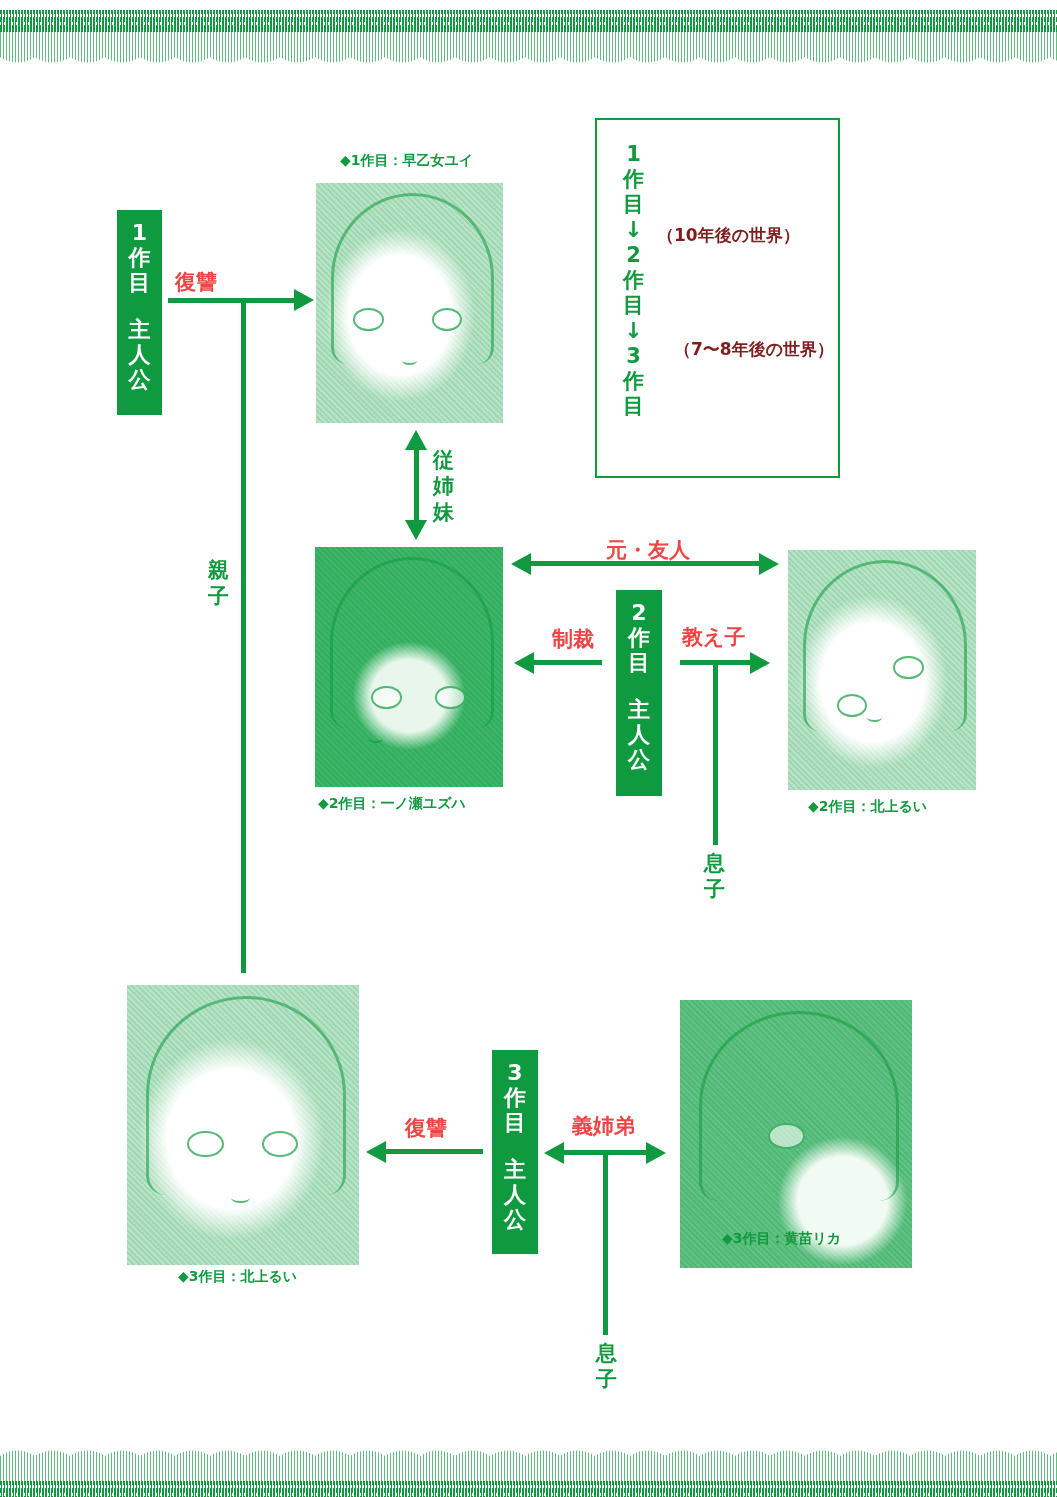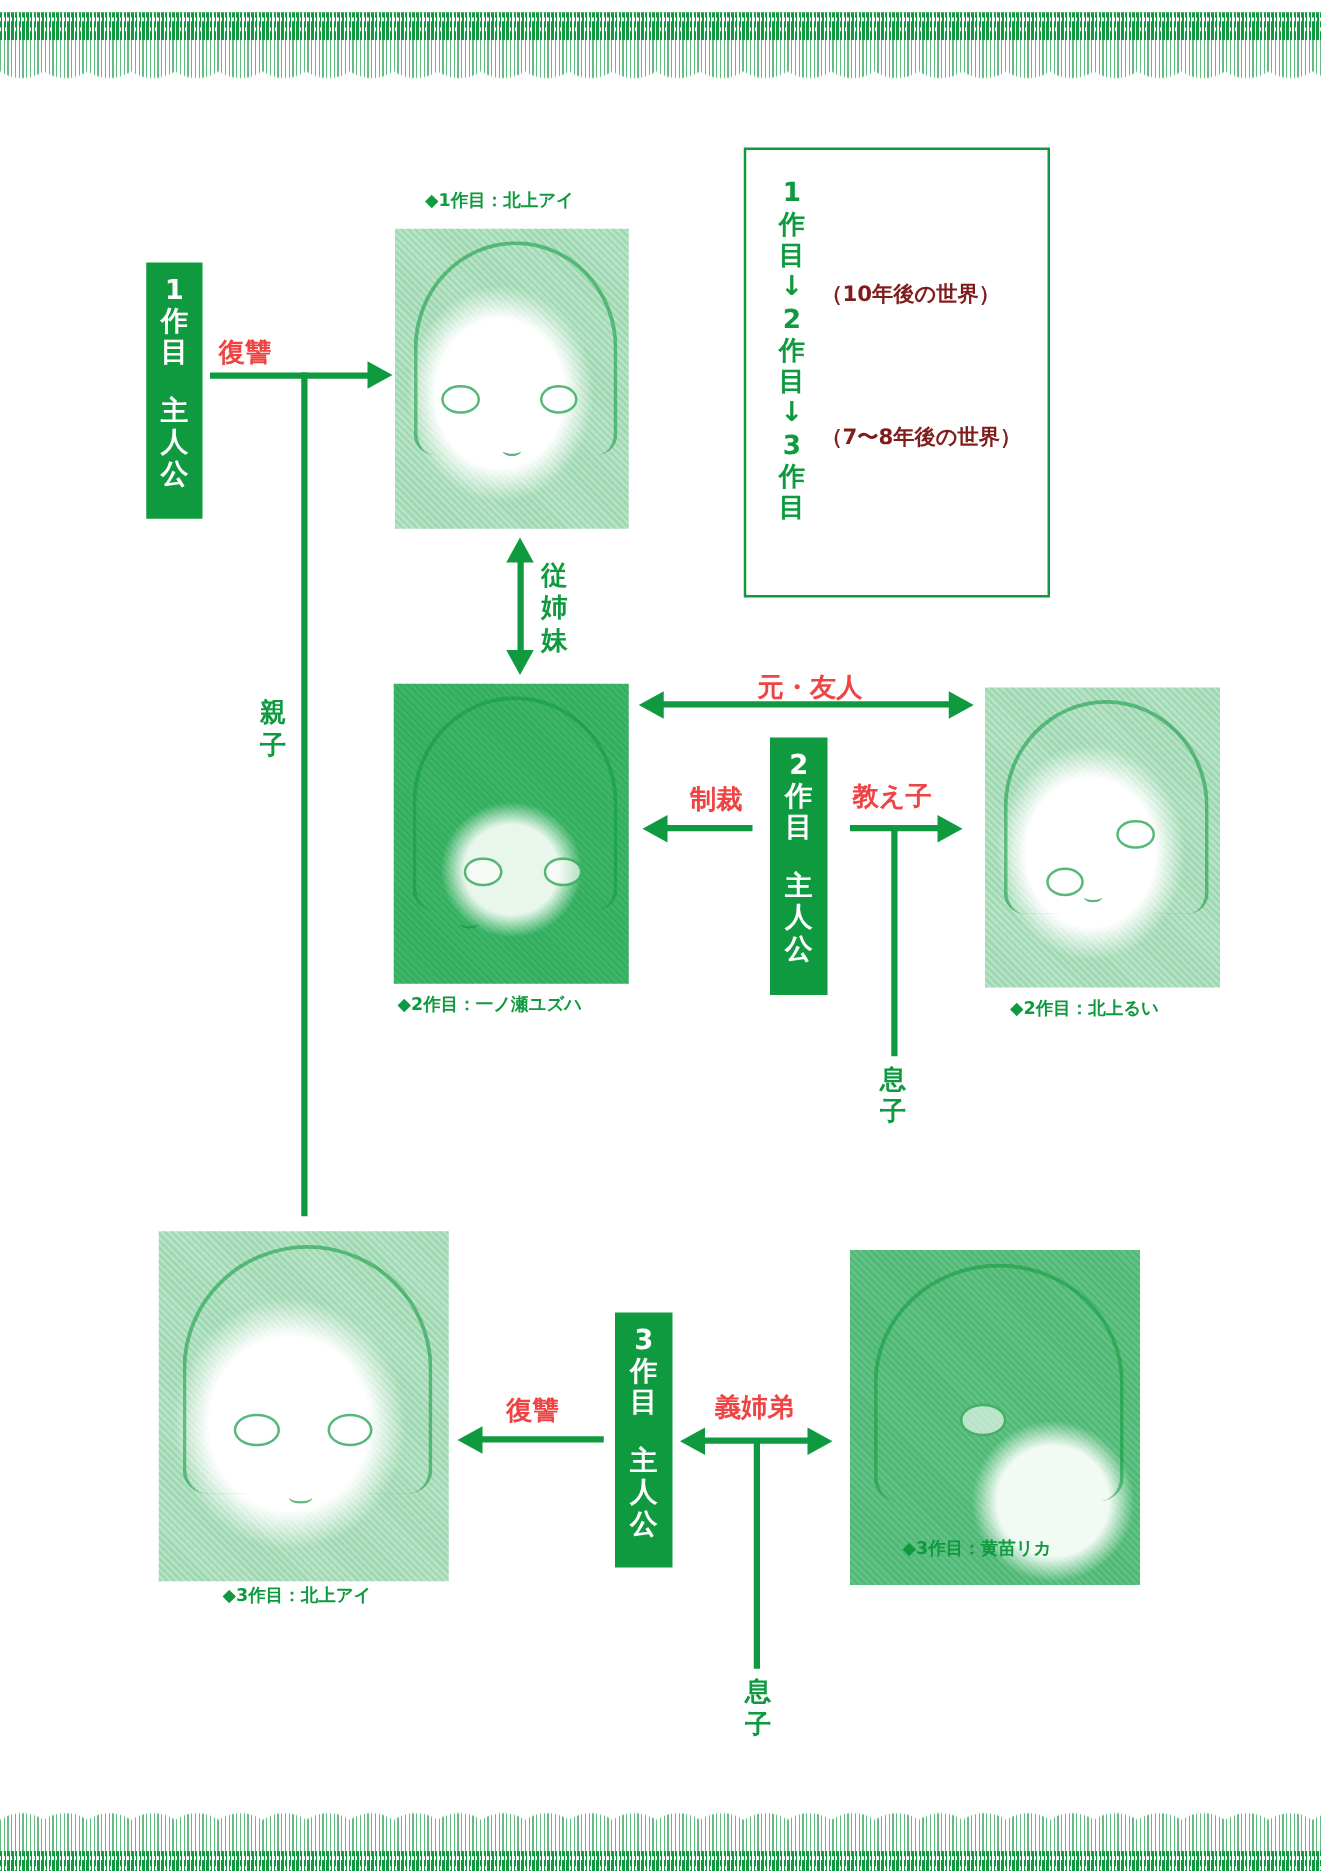--- a/index.html
+++ b/index.html
@@ -145,21 +145,21 @@
     <span class="tl-arrow">↓</span>
     <span>2</span>
     <span>作</span>
     <span>目</span>
     <span class="tl-arrow">↓</span>
     <span>3</span>
     <span>作</span>
     <span>目</span>
   </div>
   <div class="tl-note" style="top:104px;">（10年後の世界）</div>
-  <div class="tl-note" style="top:218px;">（7〜8年後の世界）</div>
+  <div class="tl-note" style="top:218px;margin-left:17px;">（7〜8年後の世界）</div>
 </div>
 
 <div class="protag" style="left:117px; top:210px; width:45px; height:205px;">
   <span>1</span>
   <span>作</span>
   <span>目</span>
   <span class="gap"></span>
   <span>主</span>
   <span>人</span>
   <span>公</span>
@@ -167,21 +167,21 @@
 
 <div class="label" style="left:175px; top:268px;">復讐</div>
 <div class="line" style="left:168px; top:298px; width:132px; height:5px;"></div>
 <div class="arrow-r" style="left:294px; top:289px;"></div>
 <div class="line" style="left:241px; top:298px; width:5px; height:675px;"></div>
 <div class="vlabel" style="left:208px; top:557px;">
   <span>親</span>
   <span>子</span>
 </div>
 
-<div class="caption" style="left:340px; top:152px;">◆1作目：北上アイ</div>
+<div class="caption" style="left:340px; top:152px;">◆1作目：早乙女ユイ</div>
 <div class="portrait pale" style="left:316px; top:183px; width:187px; height:240px;">
   <div class="hair"></div>
   <div class="eye" style="left:20%; top:52%;"></div>
   <div class="eye" style="left:62%; top:52%;"></div>
   <div class="mouth" style="left:46%; top:72%;"></div>
 </div>
 
 <div class="arrow-u" style="left:405px; top:430px;"></div>
 <div class="line" style="left:414px; top:448px; width:5px; height:74px;"></div>
 <div class="arrow-d" style="left:405px; top:520px;"></div>
@@ -234,21 +234,21 @@
   <span>息</span>
   <span>子</span>
 </div>
 
 <div class="portrait pale" style="left:127px; top:985px; width:232px; height:280px;">
   <div class="hair"></div>
   <div class="eye" style="left:26%; top:52%;"></div>
   <div class="eye" style="left:58%; top:52%;"></div>
   <div class="mouth" style="left:45%; top:74%;"></div>
 </div>
-<div class="caption" style="left:178px; top:1268px;">◆3作目：北上アイ</div>
+<div class="caption" style="left:178px; top:1268px;">◆3作目：北上るい</div>
 
 <div class="portrait mid" style="left:680px; top:1000px; width:232px; height:268px;">
   <div class="hair"></div>
   <div class="eye" style="left:38%; top:46%;"></div>
 </div>
 <div class="caption" style="left:722px; top:1230px;">◆3作目：黄苗リカ</div>
 
 <div class="protag" style="left:492px; top:1050px; width:46px; height:204px;">
   <span>3</span>
   <span>作</span>

